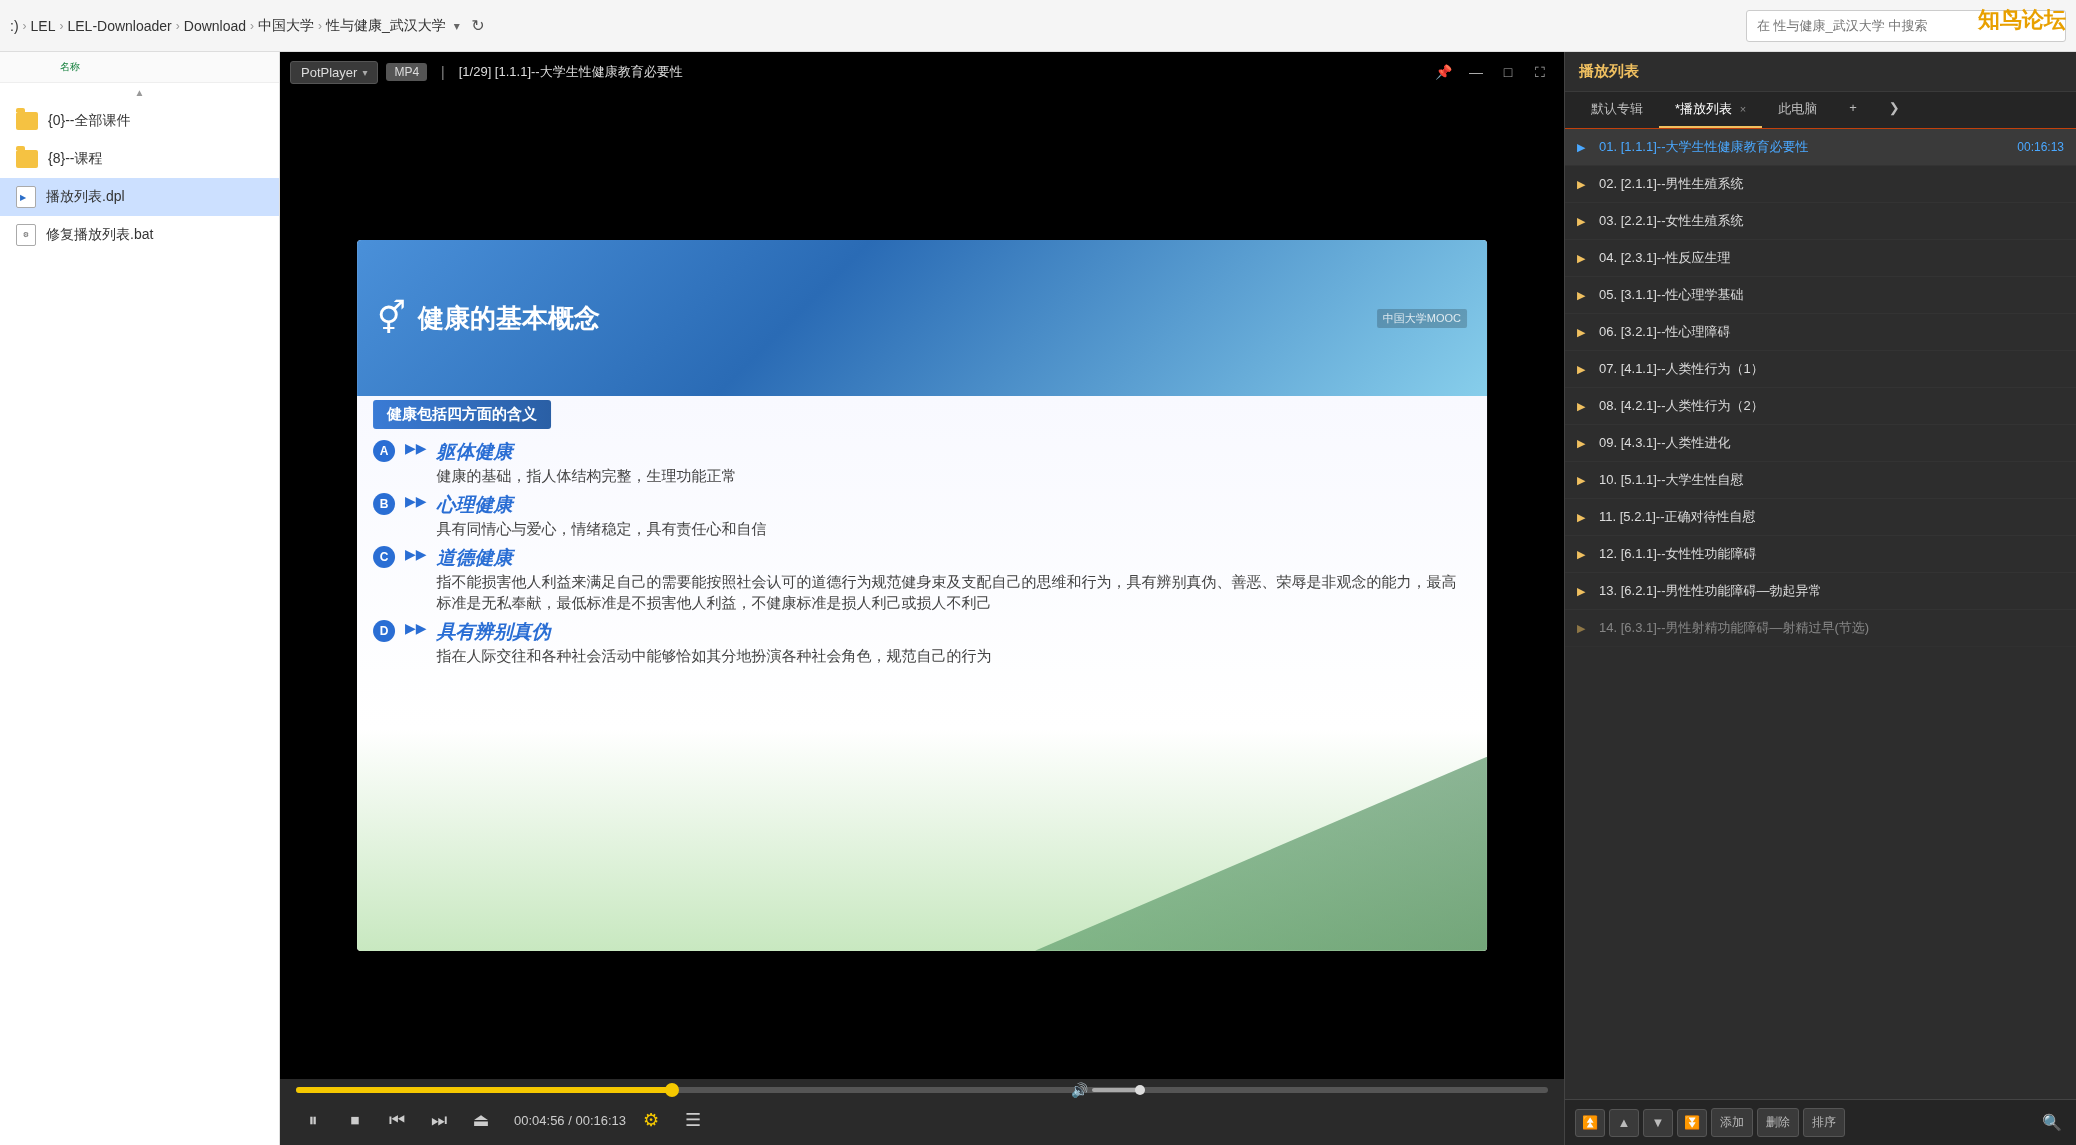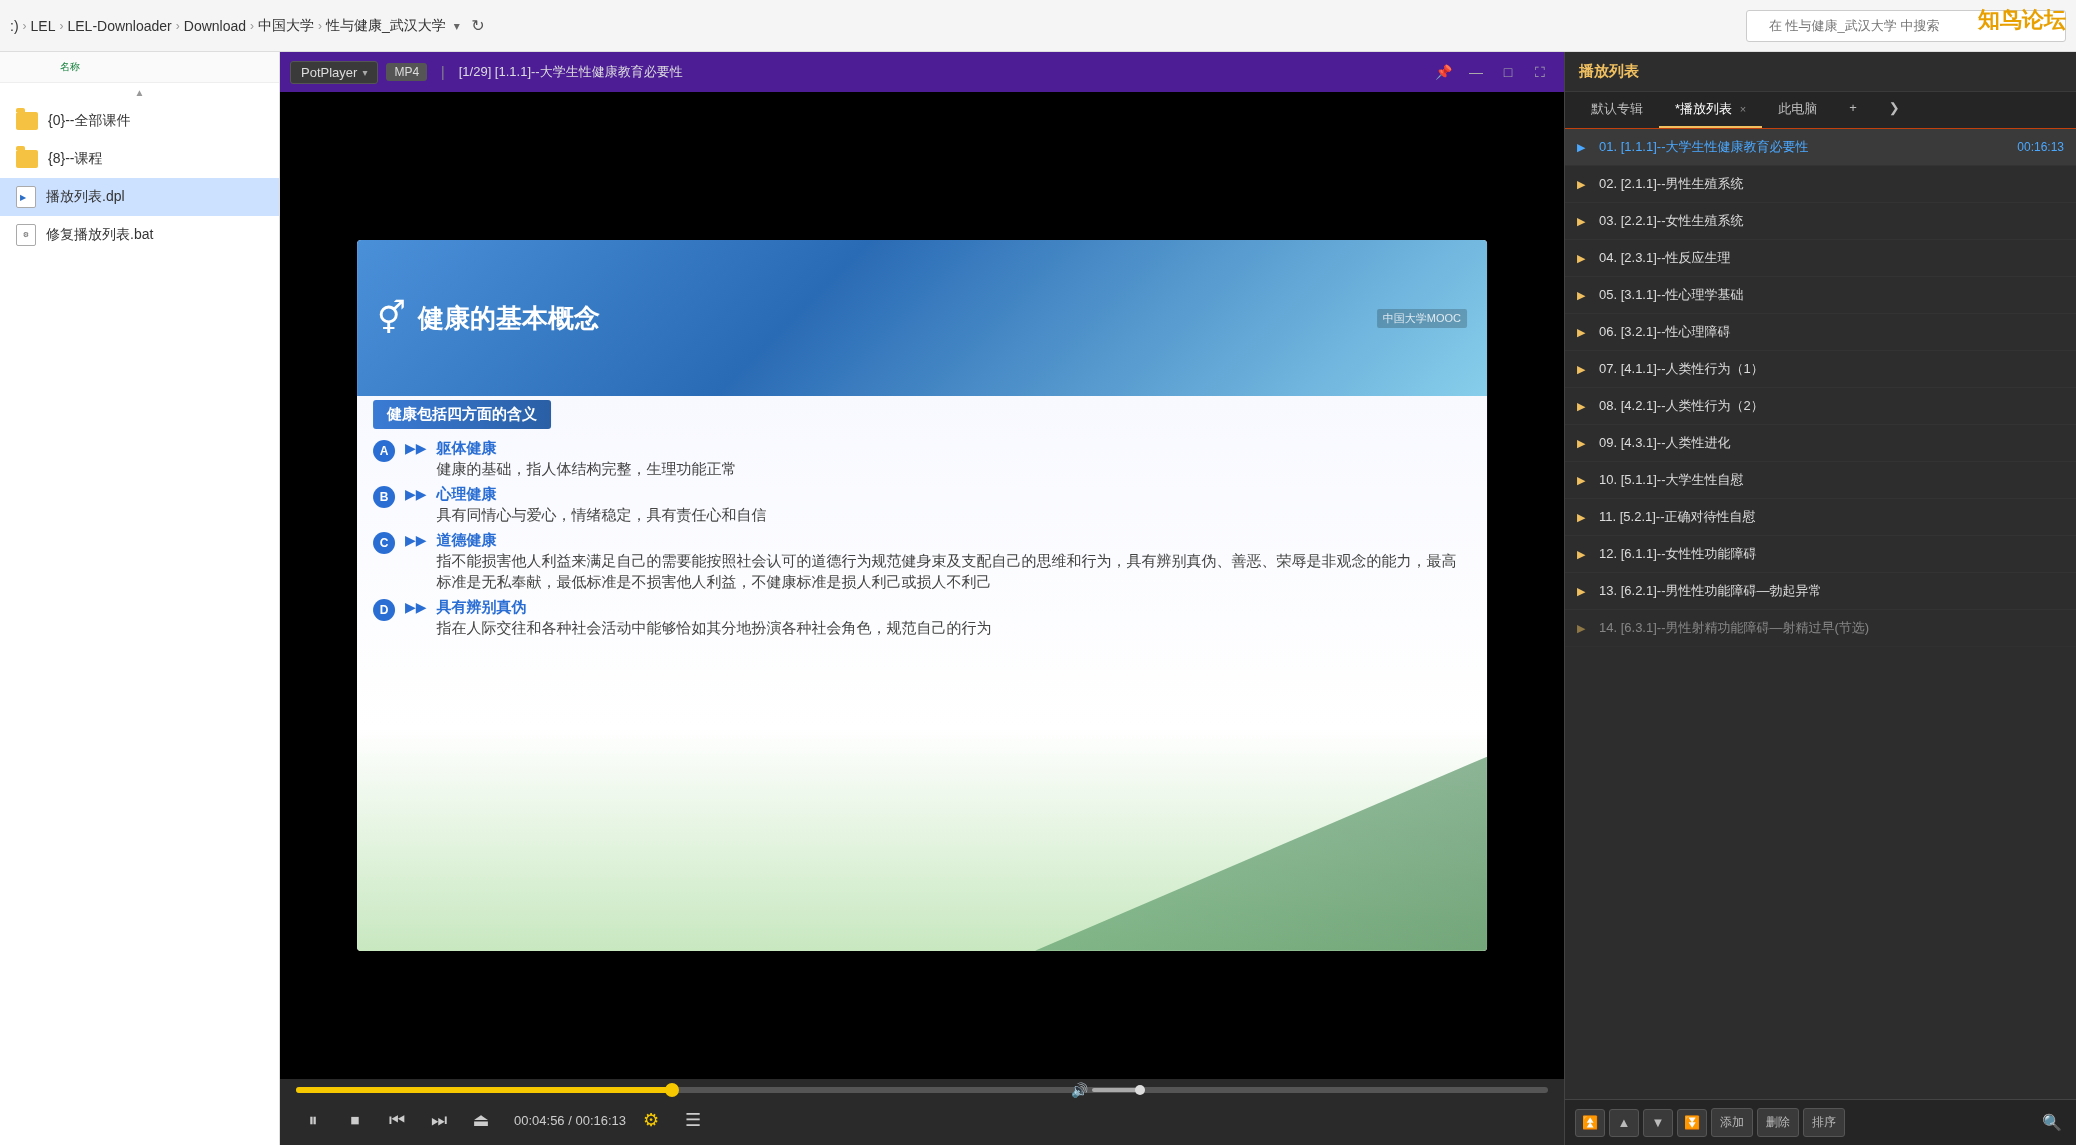--- a/index.html
+++ b/index.html
@@ -53,21 +53,21 @@
       color: #555;
       font-size: 16px;
       display: flex; align-items: center; justify-content: center;
       border-radius: 3px;
     }
     .search-box {
       width: 320px;
       height: 32px;
       border: 1px solid #ccc;
       border-radius: 3px;
-      padding: 0 22px;
+      padding: 0 10px;
       font-size: 13px;
       color: #333;
       background: white;
       outline: none;
       margin-left: 10px;
     }
     .logo-watermark {
       position: absolute;
       right: 10px;
       top: 5px;
@@ -183,21 +183,21 @@
       flex: 1;
       display: flex;
       flex-direction: column;
       background: #1a1a1a;
     }
 
     
     .player-topbar {
       display: flex;
       align-items: center;
-      background: #4c1d95;
+      background: #000000;
       height: 40px;
       padding: 0 10px;
       gap: 8px;
       flex-shrink: 0;
     }
     .player-brand {
       background: #3a3a3a;
       border: 1px solid #555;
       border-radius: 3px;
       padding: 3px 10px;
@@ -333,21 +333,22 @@
     }
     .point-arrow {
       color: #2a6ed4;
       font-size: 14px;
       margin-top: 1px;
     }
     .point-content {}
     .point-title {
       color: #2a6ed4;
       font-weight: bold;
-      font-size: 15px;
+      font-size: 19px;
+      font-style: italic;
     }
     .point-desc {
       color: #444;
       font-size: 15px;
       line-height: 1.4;
     }
     .slide-bg-people {
       position: absolute;
       bottom: 0;
       right: 0;

